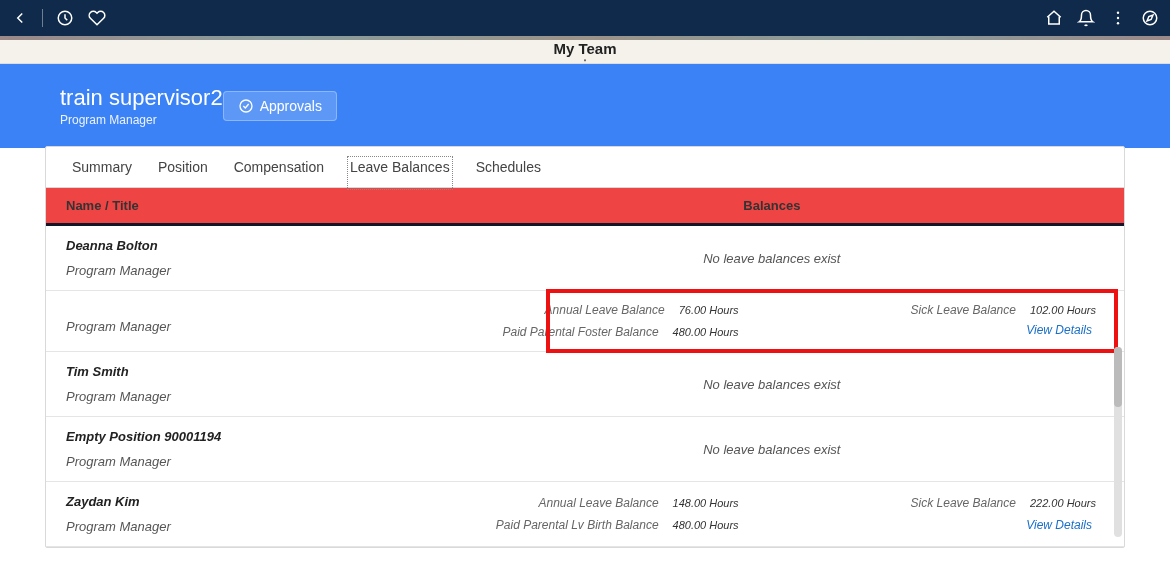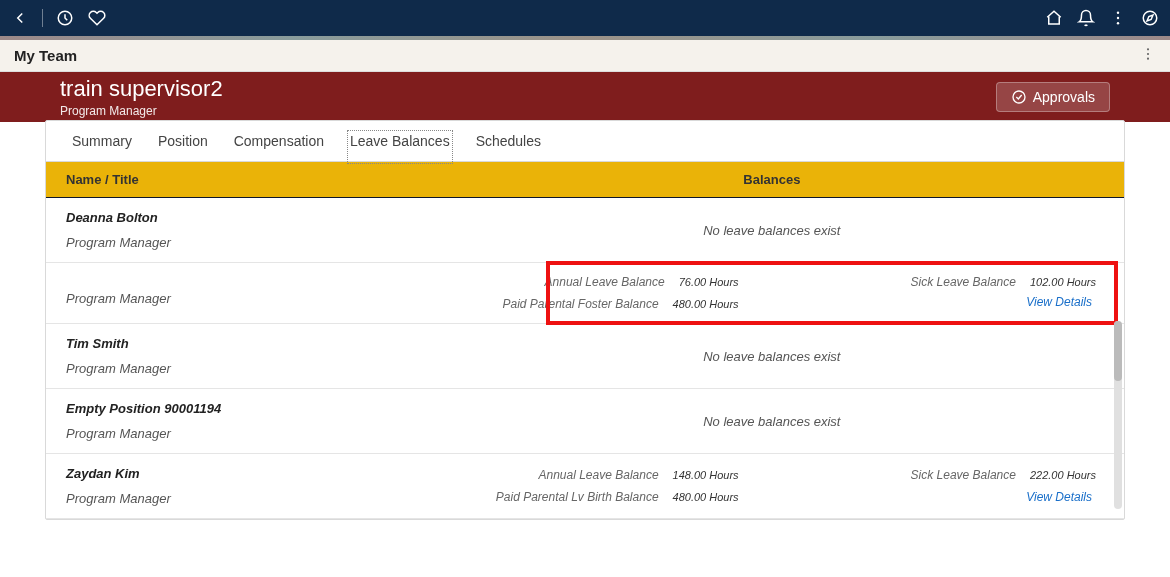--- a/index.html
+++ b/index.html
@@ -8,43 +8,43 @@
 
 .topbar { background:#0f2a4a; height:36px; display:flex; align-items:center; justify-content:space-between; padding:0 10px; }
 .topbar-left, .topbar-right { display:flex; align-items:center; gap:12px; }
 .topbar .icon { color:#fff; cursor:pointer; display:flex; align-items:center; justify-content:center; width:20px; height:20px; }
 .topbar .divider { width:1px; height:18px; background:rgba(255,255,255,0.4); }
 
 
 .accent-strip { height:4px; background:linear-gradient(90deg,#5a3a3a 0%,#3a5a5a 25%,#5a4a3a 50%,#3a5a5a 75%,#5a3a3a 100%); opacity:0.6; }
 
 
-.pagebar { background:#f5f2ec; height:32px; display:flex; align-items:center; justify-content:space-between; padding:0 14px; border-bottom:1px solid #ddd; }
+.pagebar { background:#f5f2ec; height:24px; display:flex; align-items:center; justify-content:space-between; padding:0 14px; border-bottom:1px solid #ddd;flex-direction:column; }
 .pagebar h1 { font-size:15px; font-weight:600; color:#222; }
 .pagebar .menu-btn { cursor:pointer; color:#555; }
 
 
-.blueheader { background:#7f1d1d; color:#fff; padding:4px 60px; display:flex; align-items:center; justify-content:space-between; position:relative; }
+.blueheader { background:#3b82f6; color:#fff; padding:21px 60px; display:flex; align-items:center; position:relative; }
 .blueheader .name { font-size:22px; font-weight:400; line-height:1.2; }
 .blueheader .role { font-size:12px; opacity:0.9; margin-top:2px; }
 .approvals-btn { background:rgba(255,255,255,0.18); border:1px solid rgba(255,255,255,0.3); border-radius:4px; padding:6px 14px; display:flex; align-items:center; gap:6px; cursor:pointer; font-size:14px; color:#fff; }
 .approvals-btn svg { width:16px; height:16px; }
 
 
 .content-wrap { padding:0 15px; }
 .content-card { background:#fff; border:1px solid #d9d9d9; border-radius:2px; margin-top:-2px; max-width:1080px; margin-left:auto; margin-right:auto; }
 
 
 .tabs { display:flex; gap:26px; padding:12px 26px 0; border-bottom:1px solid #d9d9d9; }
 .tab { font-size:14px; color:#444; padding-bottom:10px; cursor:pointer; border-bottom:2px solid transparent; }
 .tab.active { font-weight:400; outline:1px dotted #888; outline-offset:2px; }
 .tab.active::after { content:""; display:block; }
 
 
-.table-header { display:flex; padding:10px 20px; border-bottom:1px solid #0f172a; background:#eab308; font-weight:600;align-items:center; }
+.table-header { display:flex; padding:10px 20px; border-bottom:3px solid #0f172a; background:#ef4444; font-weight:600;align-items:center; }
 .col-name { flex:0 0 36%; }
 .col-bal { flex:1; text-align:center; }
 
 
 .row { display:flex; align-items:center; padding:12px 20px; border-bottom:1px solid #e5e5e5; position:relative;font-style:italic; }
 .row .col-name { }
 .row .emp-name { font-weight:700; color:#222; }
 .row .emp-title { color:#555; margin-top:10px; }
 .row .col-bal-wrap { flex:1; display:flex; flex-direction:column; gap:8px; }
 .row .bal-line { display:flex; align-items:center; }

